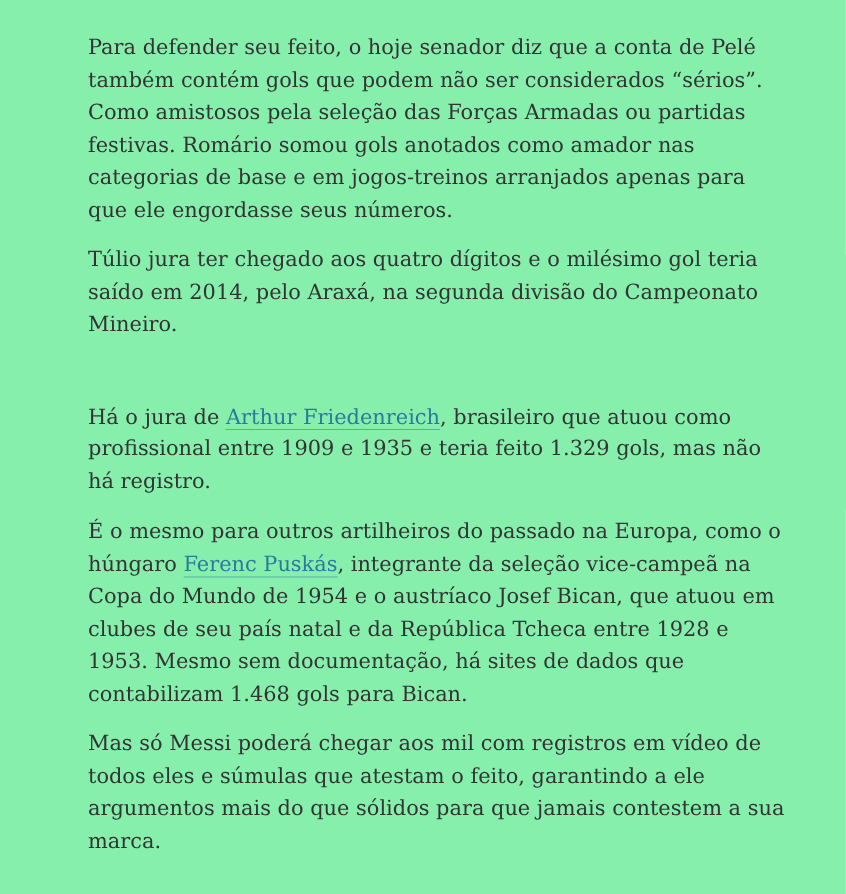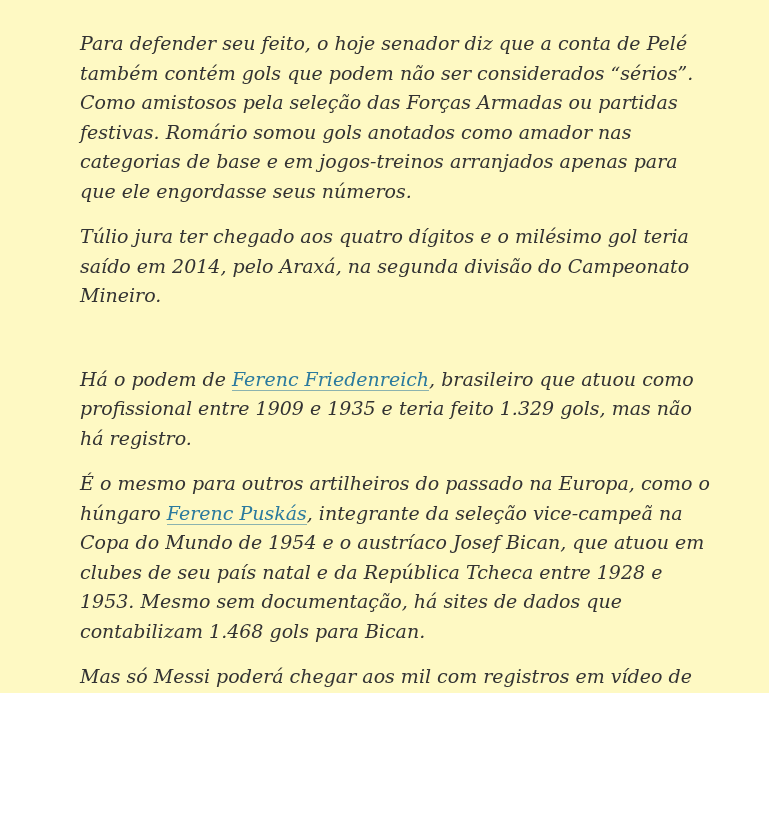--- a/index.html
+++ b/index.html
@@ -2,25 +2,24 @@
 <html lang="pt-BR"><head>
 <meta charset="utf-8">
 <style>
   html, body {
     margin: 0;
     padding: 0;
     background: #ffffff;
   }
   .page {
     width: 769px;
-    height: 693px;
-    background: #fef9c3;
+    height: 813px;
+    background: #86efac;
     overflow: hidden;
     box-sizing: border-box;
-    font-style: italic;
   }
   .article {
     width: 634px;
     margin: 0 0 0 80px;
     padding-top: 29px;
     font-family: "DejaVu Serif", "Liberation Serif", serif;
     font-size: 19px;
     line-height: 29.5px;
     color: #333333;
     text-align: left;
@@ -45,20 +44,20 @@
 <div class="page">
   <div class="article">
 
     <p><span>Para defender seu feito, o hoje senador diz que a conta de Pelé também contém gols que podem não ser considerados “sérios”. Como amistosos pela seleção das Forças Armadas ou partidas festivas. Romário somou gols anotados como amador nas categorias de base e em jogos-treinos arranjados apenas para que ele engordasse seus números.</span></p>
 
     <p><span>Túlio jura ter chegado aos quatro dígitos e o milésimo gol teria saído em 2014, pelo Araxá, na segunda divisão do Campeonato Mineiro.</span></p>
 
 
     <div class="section-gap"></div>
 
-    <p><span>Há o podem de </span><a href="#" class="article-link">Ferenc Friedenreich</a><span>, brasileiro que atuou como profissional entre 1909 e 1935 e teria feito 1.329 gols, mas não há registro.</span></p>
+    <p><span>Há o jura de </span><a href="#" class="article-link">Arthur Friedenreich</a><span>, brasileiro que atuou como profissional entre 1909 e 1935 e teria feito 1.329 gols, mas não há registro.</span></p>
 
     <p><span>É o mesmo para outros artilheiros do passado na Europa, como o húngaro </span><a href="#" class="article-link">Ferenc Puskás</a><span>, integrante da seleção vice-campeã na Copa do Mundo de 1954 e o austríaco Josef Bican, que atuou em clubes de seu país natal e da República Tcheca entre 1928 e 1953. Mesmo sem documentação, há sites de dados que contabilizam 1.468 gols para Bican.</span></p>
 
     <p><span>Mas só Messi poderá chegar aos mil com registros em vídeo de todos eles e súmulas que atestam o feito, garantindo a ele argumentos mais do que sólidos para que jamais contestem a sua marca.</span></p>
 
   </div>
 </div>
 
 </body></html>

